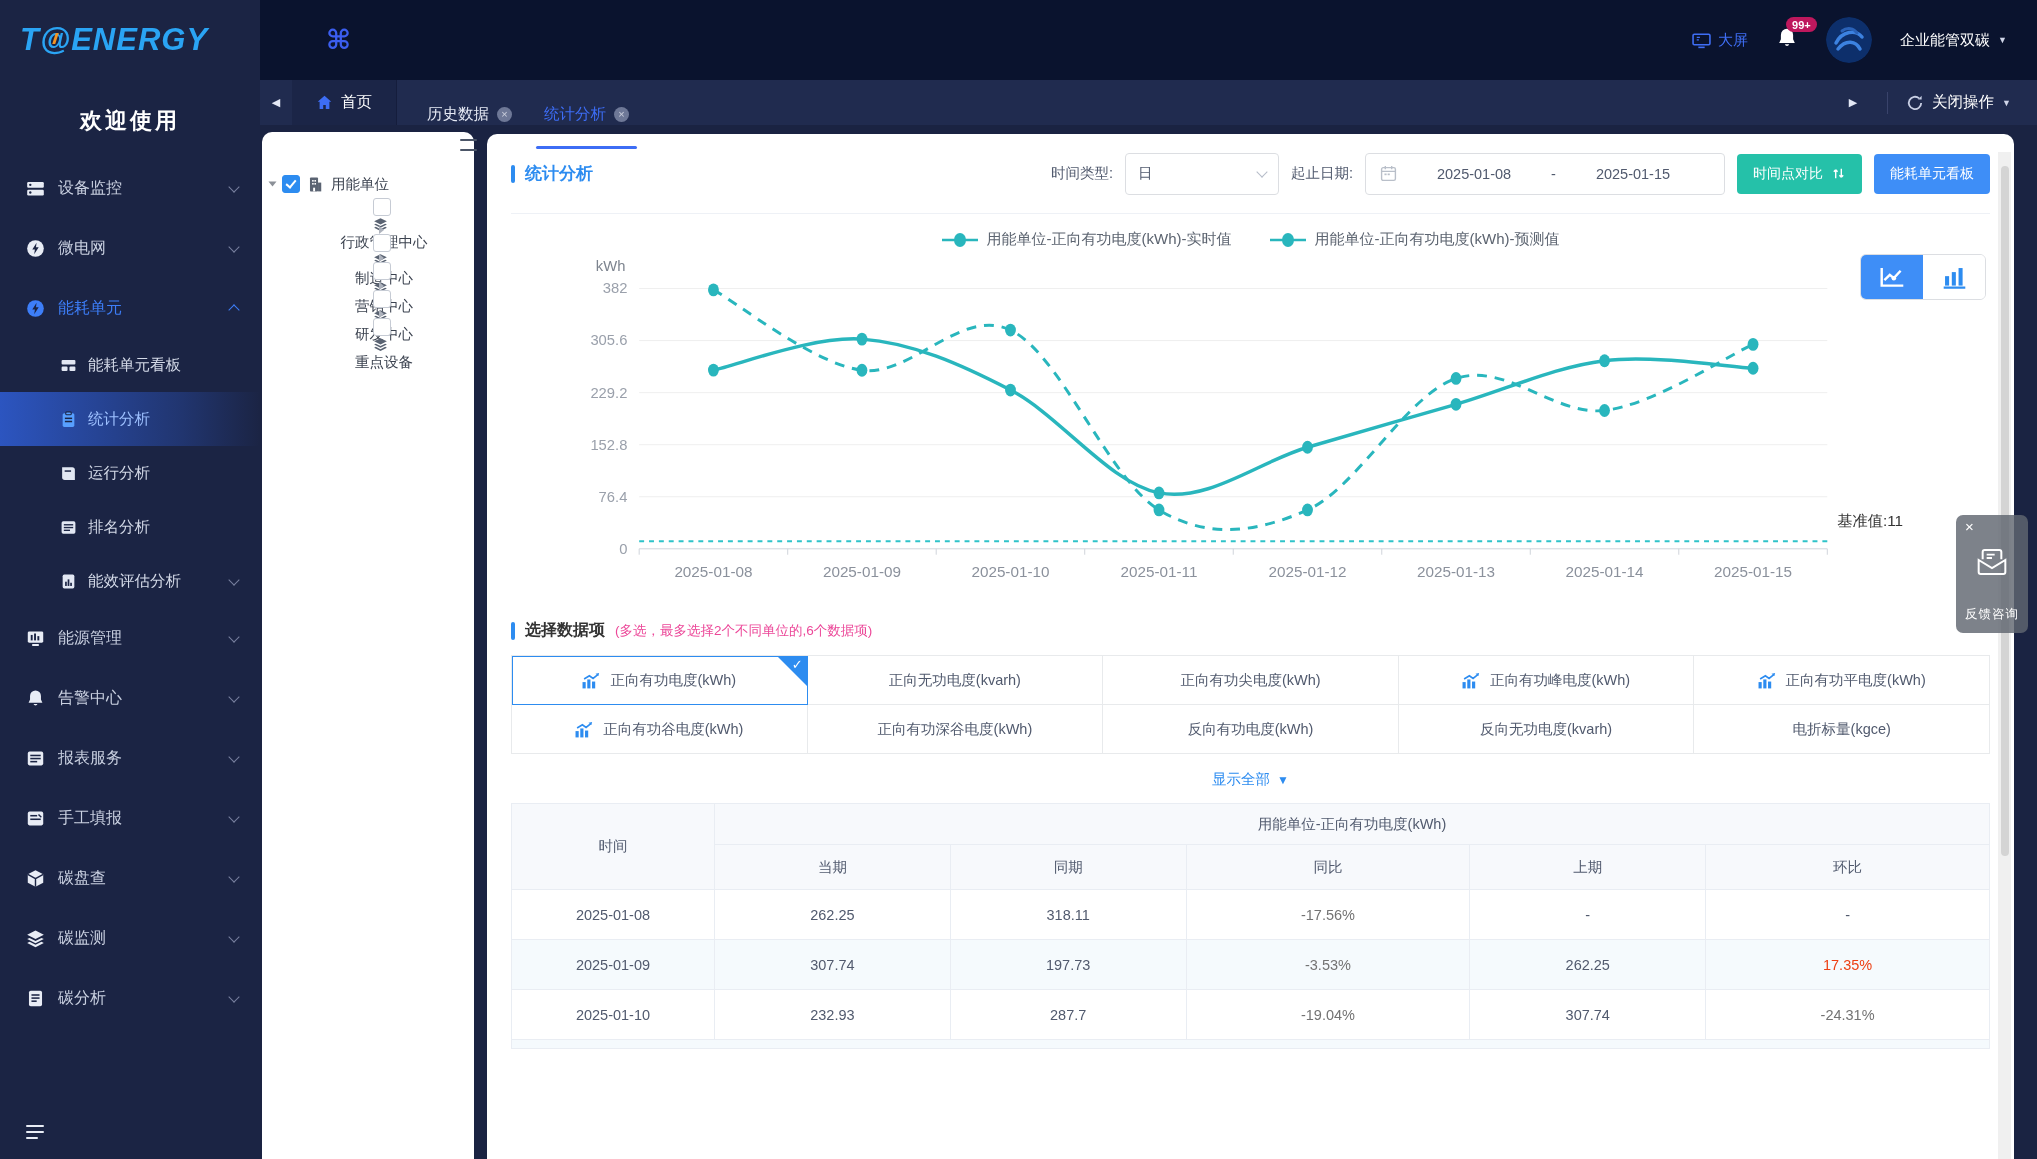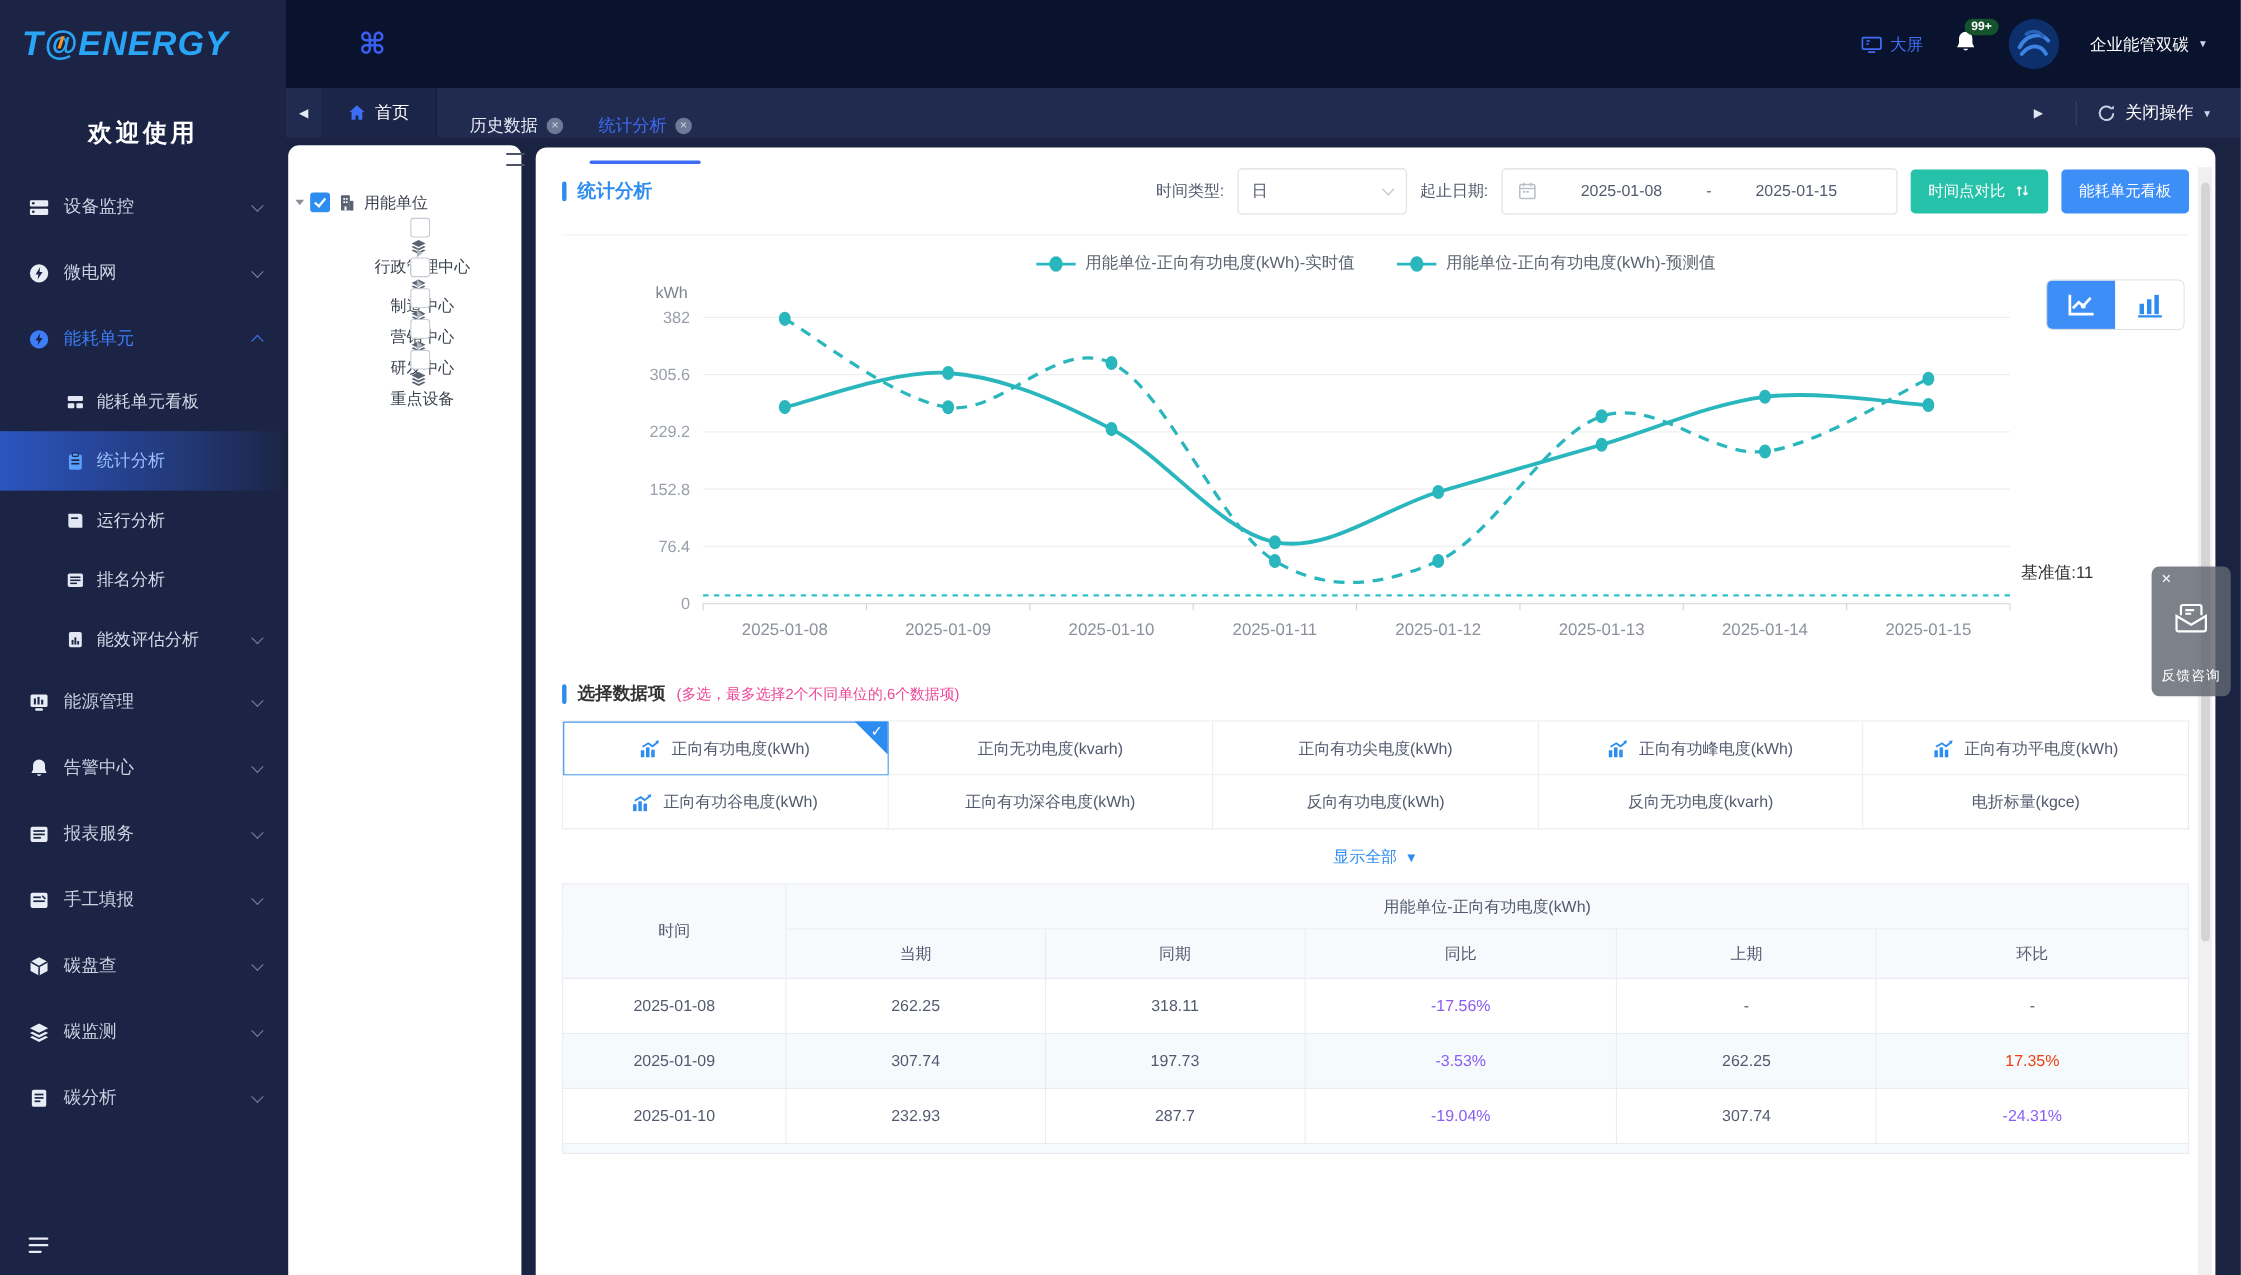--- a/index.html
+++ b/index.html
@@ -32,21 +32,21 @@
   .hamb::before,.hamb::after{content:"";position:absolute;left:0;height:2.4px;background:#e8ecf5;border-radius:1px;}
   .hamb::before{top:-6px;width:18px;}
   .hamb::after{top:6px;width:12px;}
 
   
   .topbar{position:absolute;left:260px;top:0;right:0;height:80px;background:#0a132e;display:flex;align-items:center;z-index:5;}
   .cmd{margin-left:66px;color:#3b5ef0;font-size:27px;font-weight:bold;}
   .top-right{margin-left:auto;display:flex;align-items:center;gap:28px;padding-right:30px;}
   .screen-item{display:flex;gap:7px;color:#3f6ef5;font-size:15px;cursor:pointer;}
   .bell-wrap{position:relative;cursor:pointer;}
-  .badge{position:absolute;top:-10px;left:10px;background:#14532d;color:#fff;font-size:11px;padding:1.5px 6px;border-radius:9px;font-weight:bold;}
+  .badge{position:absolute;top:-10px;left:10px;background:#be185d;color:#fff;font-size:11px;padding:1.5px 6px;border-radius:9px;font-weight:bold;}
   .avatar{width:46px;height:46px;border-radius:50%;overflow:hidden;cursor:pointer;}
   .org{display:flex;align-items:center;gap:8px;color:#fff;font-size:15px;cursor:pointer;}
   .dd{font-size:9px;color:#cfd5e8;}
 
   
   .tabbar{position:absolute;left:260px;top:80px;right:0;height:45px;background:#202b4f;display:flex;align-items:center;z-index:5;}
   .nav-arrow{width:32px;text-align:center;color:#e3e8f5;font-size:11px;cursor:pointer;}
   .tab-home{display:flex;align-items:center;gap:8px;color:#fff;font-size:15.5px;padding:0 24px;height:100%;background:#1b2547;border-right:1px solid #151d3c;cursor:pointer;}
   .tabs{display:flex;height:100%;margin-left:14px;}
   .tab{position:relative;display:flex;align-items:center;gap:8px;padding:12px 16px;height:100%;color:#e6eaf5;font-size:15.5px;cursor:pointer;}
@@ -112,21 +112,21 @@
   .show-all .tri{font-size:12px;}
 
   
   table.data-table{width:100%;border-collapse:collapse;font-size:14.5px;color:#515a6e;}
   .data-table th,.data-table td{border:1px solid #e9edf3;text-align:center;font-weight:normal;}
   .data-table thead th{background:#f7f9fc;color:#515a6e;}
   .data-table thead tr:first-child th{height:38px;}
   .data-table thead tr:last-child th{height:42px;}
   .data-table td{height:47px;background:#fff;}
   .data-table tr.zebra td{background:#f5fafd;}
-  .green{color:#8b5cf6;margin-left:23px;}
+  .green{color:#737373;margin-left:23px;}
   .red{color:#ed4014;}
   .sliver{height:8px;background:#f5fafd;border:1px solid #e9edf3;border-top:none;}
 
   
   .sb-track{position:absolute;right:26px;top:27px;bottom:0;width:13px;background:#f0f0f0;z-index:3;}
   .sb-thumb{position:absolute;left:2.5px;top:14px;height:690px;width:8px;background:#d4d4d4;border-radius:4px;}
   .feedback{position:absolute;right:9px;top:390px;width:72px;height:118px;background:rgba(96,102,112,.82);border-radius:7px;z-index:4;color:#fff;}
   .fb-close{position:absolute;left:9px;top:3px;font-size:15px;color:#fff;cursor:pointer;}
   .fb-icon{position:absolute;left:50%;top:32px;transform:translateX(-50%);}
   .fb-label{position:absolute;bottom:10px;width:100%;text-align:center;font-size:12.5px;letter-spacing:1px;}

